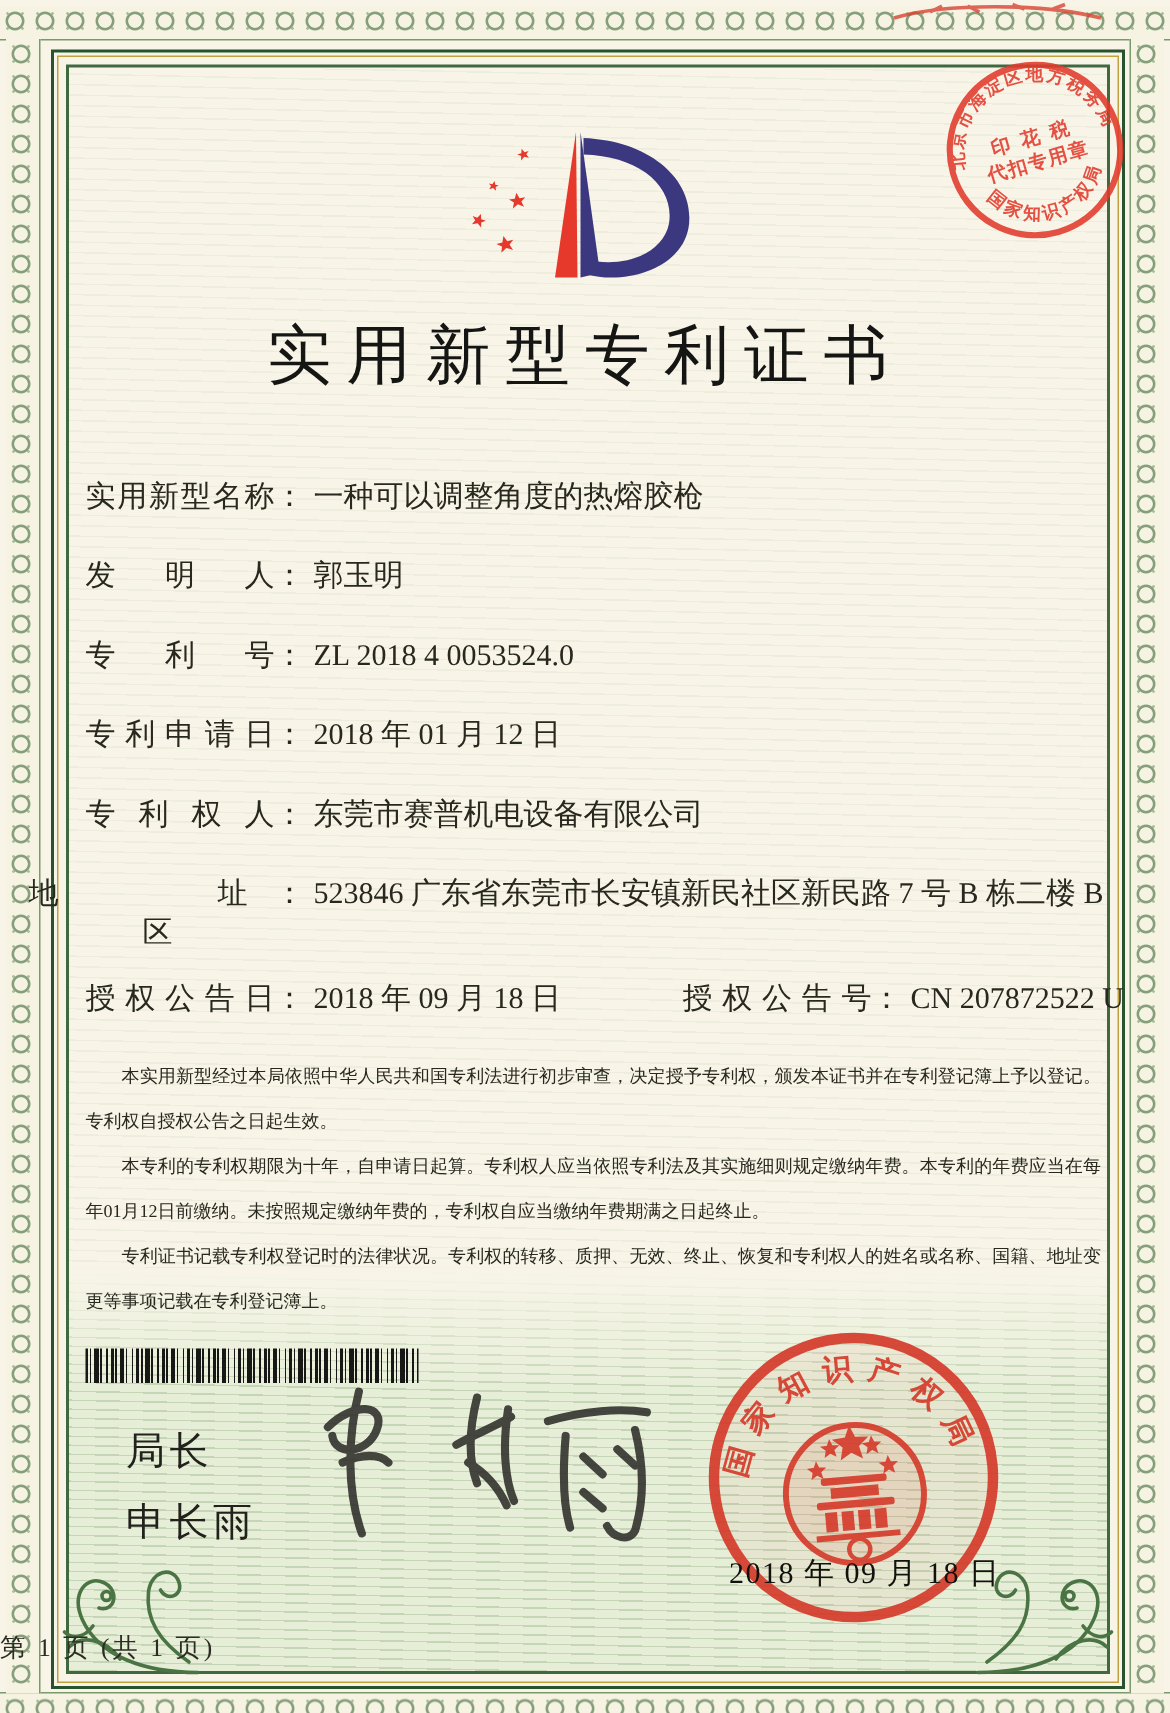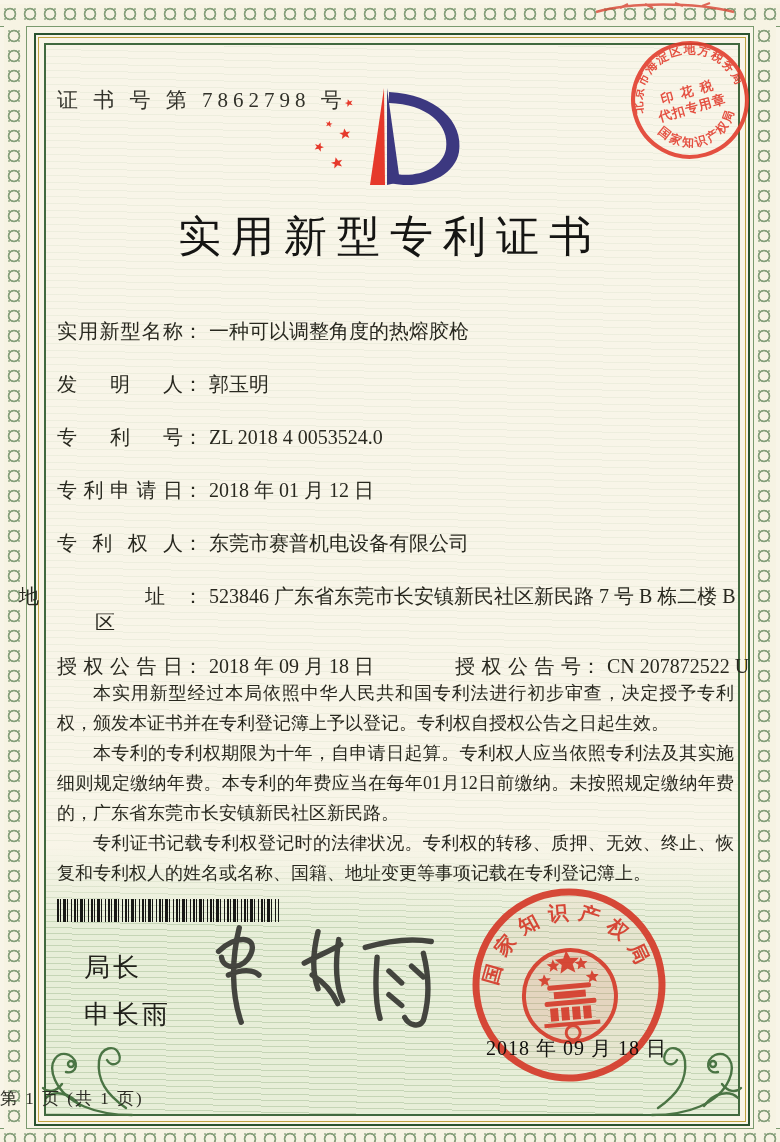--- a/index.html
+++ b/index.html
@@ -36,21 +36,21 @@
   .page-title{position:absolute;left:0;right:0;top:208px;text-align:center;font-size:43px;font-weight:normal;
       letter-spacing:10px;color:#151513;}
   
   .fields{position:absolute;left:57px;right:40px;top:318px;font-size:20px;line-height:26px;}
   .frow{margin-bottom:27px;position:relative;}
   .spread{display:inline-flex;justify-content:space-between;width:126px;vertical-align:top;}
   .colon{margin-right:6px;}
   .addr{padding-left:38px;text-indent:-38px;margin-bottom:18px;}
   .grant-right{position:absolute;left:398px;top:0;white-space:nowrap;}
   
-  .paras{position:absolute;left:57px;right:46px;top:678px;font-size:18px;line-height:30px;text-align:justify;}
+  .paras{position:absolute;left:57px;right:46px;top:702px;font-size:12px;line-height:30px;text-align:justify;}
   .paras p{margin:0;text-indent:2em;}
   
   .barcode{position:absolute;left:57px;top:899px;width:222px;height:23px;background:
       repeating-linear-gradient(90deg,#171715 0 2px,transparent 2px 3px,#171715 3px 4px,transparent 4px 6px,
       #171715 6px 9px,transparent 9px 10px,#171715 10px 11px,transparent 11px 14px,#171715 14px 15px,transparent 15px 17px);}
   .director-title{position:absolute;left:84px;top:950px;font-size:26px;letter-spacing:3px;color:#22221c;}
   .director-name{position:absolute;left:84px;top:997px;font-size:26px;letter-spacing:3px;color:#22221c;}
   .signature{position:absolute;left:196px;top:912px;width:248px;height:128px;}
   .seal{position:absolute;left:468px;top:884px;width:202px;height:202px;transform:rotate(-5deg);opacity:.92;}
   .seal-date{position:absolute;left:486px;top:1035px;font-size:20px;letter-spacing:1px;color:#11110e;z-index:5;}
@@ -82,21 +82,20 @@
       <g fill="none" stroke="#4a7444" stroke-width="2.4" stroke-linecap="round">
         <path d="M94,101 C58,101 28,90 17,66 C9,48 20,36 31,41 C42,46 39,61 28,58"></path>
         <path d="M88,94 C68,80 59,66 61,47 C63,33 77,30 81,40 C85,50 73,54 69,46"></path>
         <path d="M42,92 C32,78 16,76 8,84"></path>
         <path d="M24,70 C18,78 10,79 5,74"></path>
         <circle cx="33" cy="50" r="3"></circle>
       </g>
     </svg>
   </div>
 
-  <div class="cert-number">证 书 号 第 7862798 号</div>
 
   <svg class="partial-stamp" viewBox="0 0 150 14">
     <g stroke="#d94433" stroke-width="2.4" fill="none" opacity=".8">
       <path d="M6,12 C40,2 105,2 144,12"></path>
       <path d="M30,8 l8,-4 M55,4 l8,4 M85,3 l8,3 M112,6 l8,-3"></path>
     </g>
   </svg>
 
   <svg class="tax-stamp" viewBox="0 0 120 120">
     <defs>
@@ -193,21 +192,21 @@
             <span>公</span>
             <span>告</span>
             <span>号</span>
           </span><span class="colon">：</span><span>CN 207872522 U</span>
       </span>
     </div>
   </div>
 
   <div class="paras">
     <p>本实用新型经过本局依照中华人民共和国专利法进行初步审查，决定授予专利权，颁发本证书并在专利登记簿上予以登记。专利权自授权公告之日起生效。</p>
-    <p>本专利的专利权期限为十年，自申请日起算。专利权人应当依照专利法及其实施细则规定缴纳年费。本专利的年费应当在每年01月12日前缴纳。未按照规定缴纳年费的，广东省东莞市长安镇新民社区新民路。</p>
+    <p>本专利的专利权期限为十年，自申请日起算。专利权人应当依照专利法及其实施细则规定缴纳年费。本专利的年费应当在每年01月12日前缴纳。未按照规定缴纳年费的，专利权自应当缴纳年费期满之日起终止。</p>
     <p>专利证书记载专利权登记时的法律状况。专利权的转移、质押、无效、终止、恢复和专利权人的姓名或名称、国籍、地址变更等事项记载在专利登记簿上。</p>
   </div>
 
   <div class="barcode"></div>
 
   <div class="director-title">局长</div>
   <div class="director-name">申长雨</div>
 
   <svg class="signature" viewBox="0 0 240 130">
     <g fill="none" stroke="#2e2e2a" stroke-width="5.5" stroke-linecap="round" opacity=".88">

